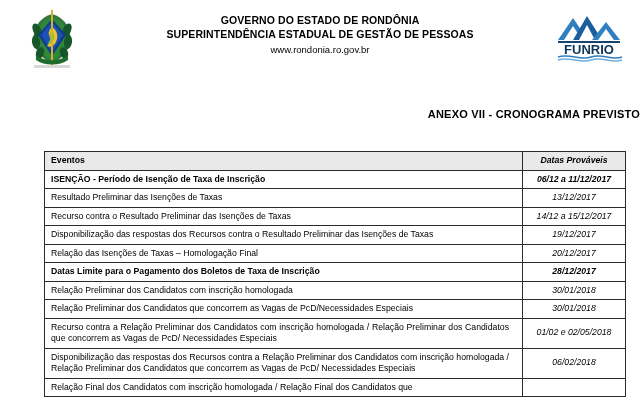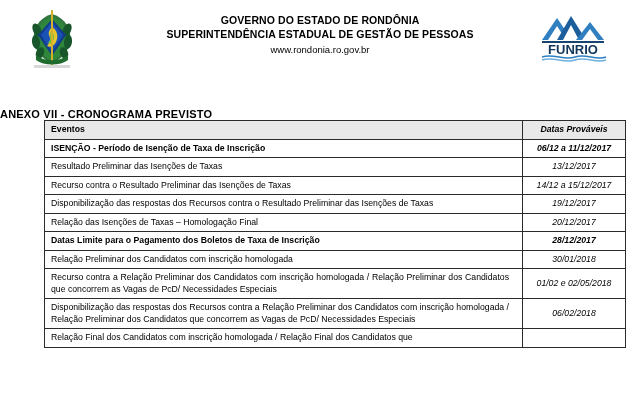--- a/index.html
+++ b/index.html
@@ -23,21 +23,21 @@
   }
   .brasao {
     position: absolute;
     left: 26px;
     top: 8px;
     width: 52px;
     height: 62px;
   }
   .funrio {
     position: absolute;
-    right: 28px;
+    right: 12px;
     top: 10px;
     width: 74px;
     height: 52px;
   }
   .org-block {
     position: absolute;
     left: 0;
     right: 0;
     top: 14px;
     text-align: center;
@@ -52,26 +52,26 @@
   }
   .org-url {
     font-size: 9.5px;
     font-weight: normal;
     line-height: 15px;
     margin-top: 1px;
   }
 
   
   .doc-title {
-    text-align: left;
+    text-align: right;
     font-size: 11px;
     font-weight: bold;
     letter-spacing: 0.2px;
     margin-top: 16px;
-    margin-bottom: 0;
+    margin-bottom: 31px;
   }
 
   
   .table-wrap {
     margin: 0 42px 0 44px;
   }
   table.sched {
     width: 554px;
     border-collapse: collapse;
     table-layout: fixed;
@@ -199,20 +199,24 @@
         </tr>
         <tr class="bold">
           <td class="ev">Datas Limite para o Pagamento dos Boletos de Taxa de Inscrição</td>
           <td class="dt">28/12/2017</td>
         </tr>
         <tr>
           <td class="ev">Relação Preliminar dos Candidatos com inscrição homologada</td>
           <td class="dt">30/01/2018</td>
         </tr>
         <tr>
+          <td class="ev multi">Relação Preliminar dos Candidatos que concorrem as Vagas de PcD/Necessidades Especiais</td>
+          <td class="dt">30/01/2018</td>
+        </tr>
+        <tr>
           <td class="ev multi">Recurso contra a Relação Preliminar dos Candidatos com inscrição homologada / Relação Preliminar dos Candidatos que concorrem as Vagas de PcD/ Necessidades Especiais</td>
           <td class="dt">01/02 e 02/05/2018</td>
         </tr>
         <tr>
           <td class="ev multi">Disponibilização das respostas dos Recursos contra a Relação Preliminar dos Candidatos com inscrição homologada / Relação Preliminar dos Candidatos que concorrem as Vagas de PcD/ Necessidades Especiais</td>
           <td class="dt">06/02/2018</td>
         </tr>
         <tr>
           <td class="ev multi">Relação Final dos Candidatos com inscrição homologada / Relação Final dos Candidatos que</td>
           <td class="dt"></td>

